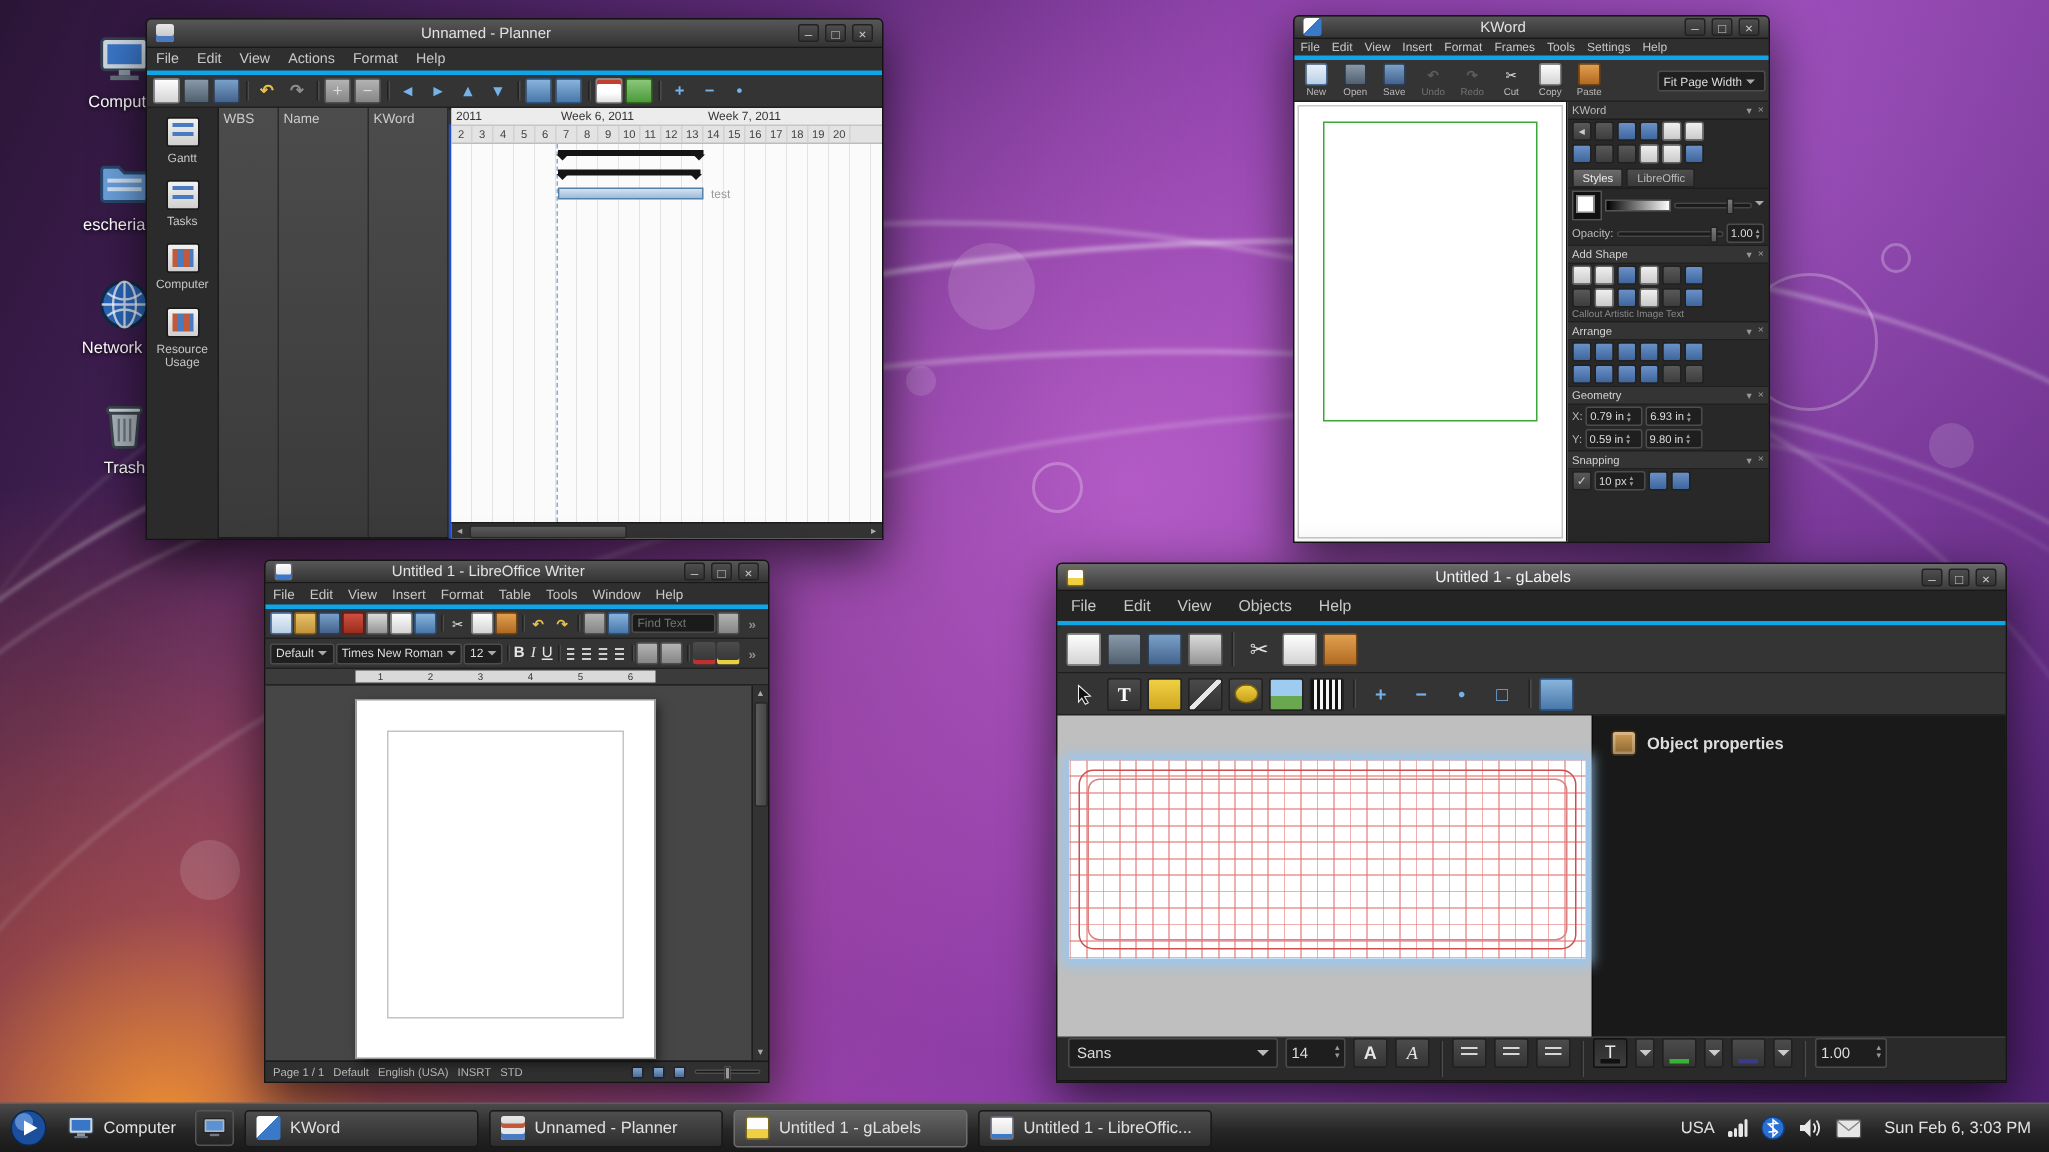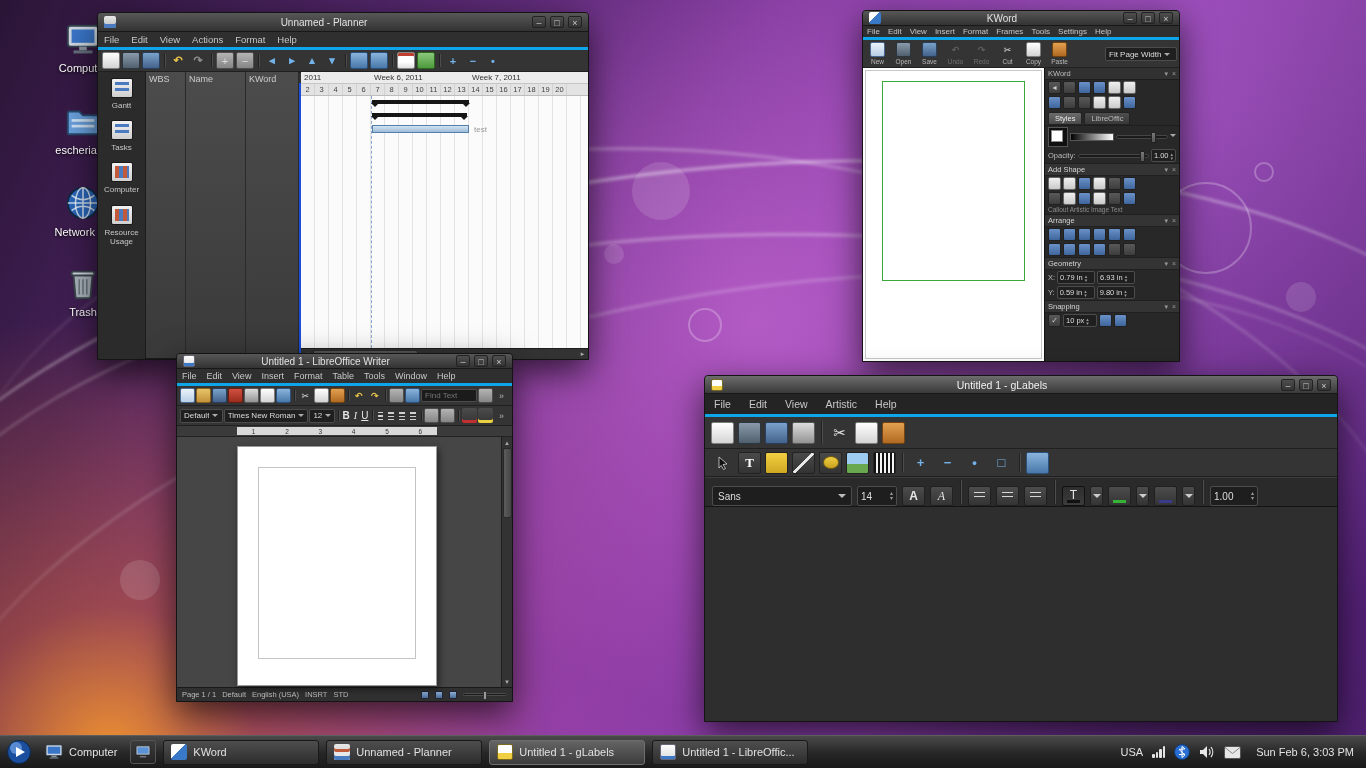--- a/index.html
+++ b/index.html
@@ -132,21 +132,21 @@
 .dsec{display:flex;justify-content:space-between;align-items:center;padding:1px 3px;background:#343434;border-top:1px solid #1f1f1f;border-bottom:1px solid #202020;color:#d2d2d2}
 .fillbox{width:20px;height:20px;background:#101010;border:1px solid #555;position:relative;flex:none}
 .fillbox::after{content:"";position:absolute;left:2px;top:2px;width:10px;height:10px;background:#fff;border:1px solid #888}
 .slider{position:relative;height:4px;background:#1b1b1b;border:1px solid #454545;border-radius:2px;flex:1}
 .slider i{position:absolute;top:-4px;left:68%;width:5px;height:11px;background:linear-gradient(#7a7a7a,#565656);border:1px solid #222;border-radius:1px}
 .gradbar{width:44px;height:8px;background:linear-gradient(90deg,#000,#fff);border:1px solid #555;flex:none}
 .kw-status{display:flex;align-items:center;gap:4px;background:#2e2e2e;border-top:1px solid #191919;padding:1px 4px;font-size:7.5px;color:#bbb;flex:none;height:14px}
 .kw-status .grow{flex:1;overflow:hidden;white-space:nowrap}
 
 
-#win-writer{left:176px;top:353px;width:337px;height:349px;z-index:3}
+#win-writer{left:176px;top:373px;width:337px;height:349px;z-index:3}
 #win-writer .tbar{height:15px}
 #win-writer .mbar{font-size:9px}
 #win-writer .mbar span{padding:2px 5px}
 .wr-tb{display:flex;align-items:center;gap:1px;background:#343434;border-bottom:1px solid #202020;padding:2px 3px;flex:none}
 .find{background:#1b1b1b;border:1px solid #4c4c4c;border-radius:2px;height:13px;width:56px;font-size:8px;color:#aaa;font-family:"Liberation Sans",sans-serif;padding:0 3px}
 .bchar{font-size:10px;color:#e6e6e6;width:13px;text-align:center}
 .al-ic{width:13px;height:12px;border-radius:1px;background:repeating-linear-gradient(#cfcfcf 0 1.5px,transparent 1.5px 3.5px) content-box;padding:2px}
 .wr-ruler{height:11px;background:#3b3b3b;position:relative;border-bottom:1px solid #222;flex:none}
 .rul-page{position:absolute;left:60px;width:200px;top:1px;bottom:1px;background:#d9d9d9;display:flex;align-items:center;justify-content:space-around;font-size:6.5px;color:#333}
 .wr-doc{flex:1;display:flex;background:#464646;min-height:0}
@@ -175,21 +175,21 @@
 .tool-bar{background:repeating-linear-gradient(90deg,#111 0 2px,#f5f5f5 2px 4px);border:1px solid #222}
 .tool-T{background:linear-gradient(#4a4a4a,#333);border:1px solid #222;color:#fff;font-family:"Liberation Serif",serif;font-weight:bold}
 .gl-main{flex:1;display:flex;min-height:0}
 .gl-canvas{flex:1;position:relative;background:#bfbfbf;min-width:0}
 .gl-sheet{position:absolute;left:8px;top:30px;width:344px;height:132px;background-color:#fff;box-shadow:0 0 8px 4px rgba(150,200,245,.95);background-image:repeating-linear-gradient(90deg,rgba(225,110,110,.55) 0 1px,transparent 1px 11px),repeating-linear-gradient(0deg,rgba(225,110,110,.55) 0 1px,transparent 1px 11px)}
 .gl-lab1{position:absolute;inset:6px;border:1px solid #cc5050;border-radius:10px}
 .gl-lab2{position:absolute;inset:12px;border:1px solid #dc8080;border-radius:8px}
 .gl-panel{width:276px;background:#191919;border-left:1px solid #0b0b0b;padding:10px 12px;flex:none}
 .gl-panel-h{display:flex;align-items:center;gap:7px;color:#ddd;font-weight:bold;font-size:11px}
 .op-ic{width:17px;height:17px;border-radius:3px;background:linear-gradient(#cfa05a,#8a6430);border:1px solid #3a2c14;box-shadow:inset 0 0 0 2px rgba(255,255,255,.25)}
-.gl-props{display:flex;align-items:flex-end;gap:5px;background:#2a2a2a;border-top:1px solid #3c3c3c;border-bottom:1px solid #141414;padding:0 7px;height:30px;flex:none}
+.gl-props{display:flex;align-items:flex-start;gap:5px;background:#2a2a2a;border-top:1px solid #3c3c3c;border-bottom:1px solid #141414;padding:0 7px;height:30px;flex:none}
 .combo-lg{display:flex;align-items:center;background:#1e1e1e;border:1px solid #4c4c4c;border-radius:2px;height:20px;font-size:10px;color:#ddd;padding:0 5px;gap:5px}
 .combo-lg .ca{width:0;height:0;border:4px solid transparent;border-top-color:#bbb;margin-top:4px}
 .spin-lg{display:flex;align-items:center;background:#1e1e1e;border:1px solid #4c4c4c;border-radius:2px;height:20px;font-size:10px;color:#ddd;padding:0 3px;gap:3px}
 .spin-lg .arr{display:flex;flex-direction:column;font-size:6px;line-height:5px;color:#999}
 .pbtn{min-width:23px;height:20px;background:linear-gradient(#4c4c4c,#343434);border:1px solid #202020;border-radius:2px;color:#e6e6e6;display:inline-flex;align-items:center;justify-content:center;font-size:12px;position:relative}
 .pbtn.pressed{background:linear-gradient(#2e2e2e,#3c3c3c);border-color:#111}
 .cbar{position:absolute;bottom:2px;left:4px;right:4px;height:3px}
 .alg{width:23px;height:20px;background:linear-gradient(#4c4c4c,#343434);border:1px solid #202020;border-radius:2px;position:relative}
 .alg::after{content:"";position:absolute;left:5px;right:5px;top:5px;bottom:5px;background:repeating-linear-gradient(#d6d6d6 0 1.5px,transparent 1.5px 4px)}
 .dda{width:13px;height:20px;background:linear-gradient(#4c4c4c,#343434);border:1px solid #202020;border-radius:2px;display:inline-flex;align-items:center;justify-content:center}
@@ -751,21 +751,21 @@
     <span class="wbns">
       <span class="wb">–</span>
       <span class="wb">□</span>
       <span class="wb">×</span>
     </span>
   </div>
   <div class="mbar gl-menubar">
     <span>File</span>
     <span>Edit</span>
     <span>View</span>
-    <span>Artistic</span>
+    <span>Objects</span>
     <span>Help</span>
   </div>
   <div class="tb gl-tb1">
     <span class="ic ic22 i-doc"></span>
     <span class="ic ic22 i-folderd"></span>
     <span class="ic ic22 i-save"></span>
     <span class="ic ic22 i-print"></span>
     <span class="sep"></span>
     <span class="ic ic22 gw" style="font-size:15px">✂</span>
     <span class="ic ic22 i-doc"></span>
@@ -783,20 +783,34 @@
     <span class="ic ic22 tool-ellipse"></span>
     <span class="ic ic22 tool-img"></span>
     <span class="ic ic22 tool-bar"></span>
     <span class="sep"></span>
     <span class="ic ic22 gb">+</span>
     <span class="ic ic22 gb">−</span>
     <span class="ic ic22 gb">•</span>
     <span class="ic ic22 gb">□</span>
     <span class="sep"></span>
     <span class="ic ic22 i-blue"></span>
+  </div>
+  <div class="gl-main">
+    <div class="gl-canvas">
+      <div class="gl-sheet">
+        <div class="gl-lab1"></div>
+        <div class="gl-lab2"></div>
+      </div>
+    </div>
+    <div class="gl-panel">
+      <div class="gl-panel-h">
+        <span class="op-ic"></span>
+        <span>Object properties</span>
+      </div>
+    </div>
   </div>
   <div class="gl-props">
     <span class="combo-lg" style="width:140px">
         <span style="flex:1">Sans</span>
         <i class="ca"></i>
       </span>
     <span class="spin-lg" style="width:40px">
         <span style="flex:1">14</span>
         <span class="arr">
           <span>▴</span>

